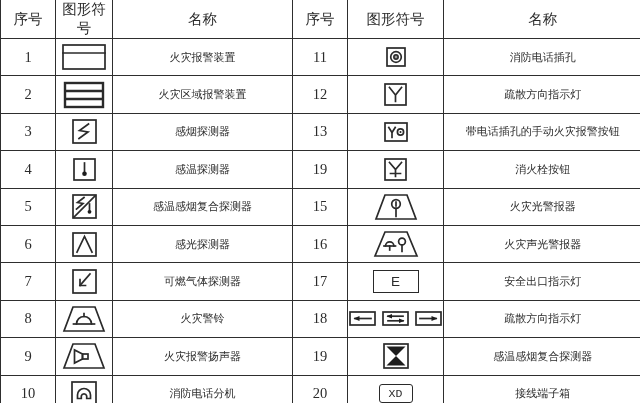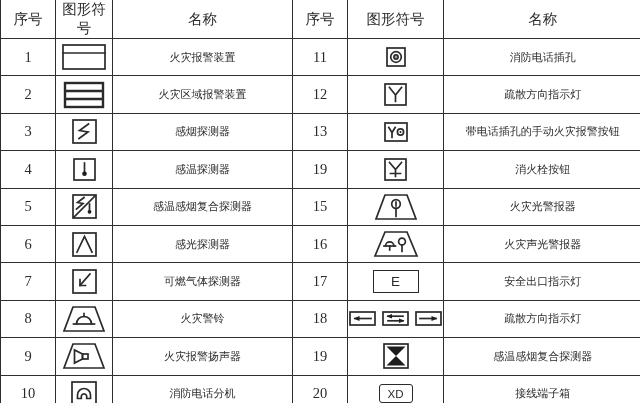--- a/index.html
+++ b/index.html
@@ -13,21 +13,21 @@
   td.no{font-size:14.5px;}
   td.name{font-size:11px;padding:0 2px;white-space:nowrap;}
   .sym svg{display:block;margin:0 auto;}
   .s{fill:none;stroke:#2a2a2a;stroke-width:1.7;stroke-linecap:square;stroke-linejoin:miter;}
   .s2{fill:none;stroke:#2a2a2a;stroke-width:2.4;}
   .f{fill:#1d1d1d;stroke:none;}
   .box-e{width:44px;height:21px;border:1.8px solid #2a2a2a;display:flex;align-items:center;
          justify-content:center;font-size:13.5px;margin:0 auto;font-family:"Liberation Sans",sans-serif;}
   .box-xd{width:32px;height:17px;border:1.6px solid #2a2a2a;border-radius:3px;display:flex;
           align-items:center;justify-content:center;font-size:11.5px;margin:0 auto;
-          font-family:Liberation Sans, sans-serif;}
+          font-family:Liberation Mono, monospace;}
   .arrows{display:flex;gap:3px;justify-content:center;align-items:center;}
 </style>
 </head>
 <body>
 
 <div class="page">
 <table>
 <colgroup>
   <col style="width:55px">
         <col style="width:57px">

